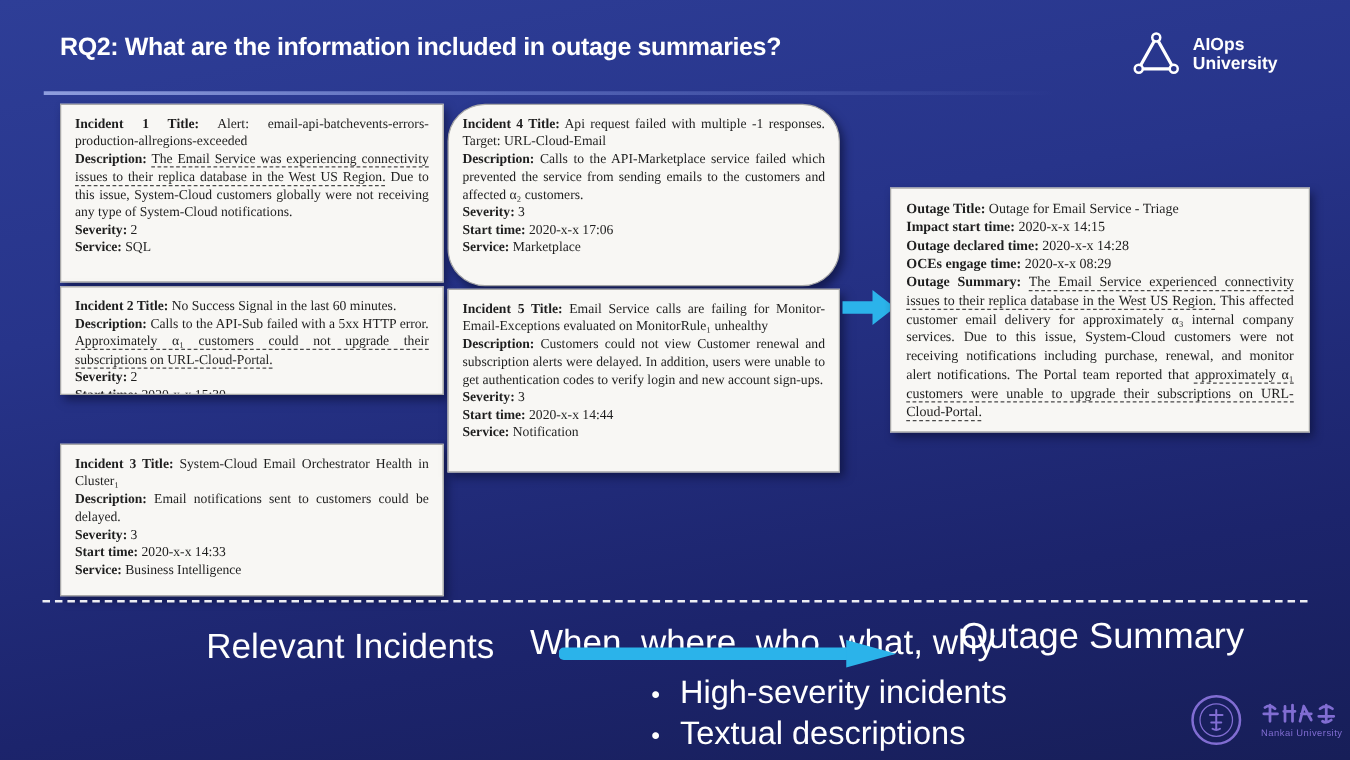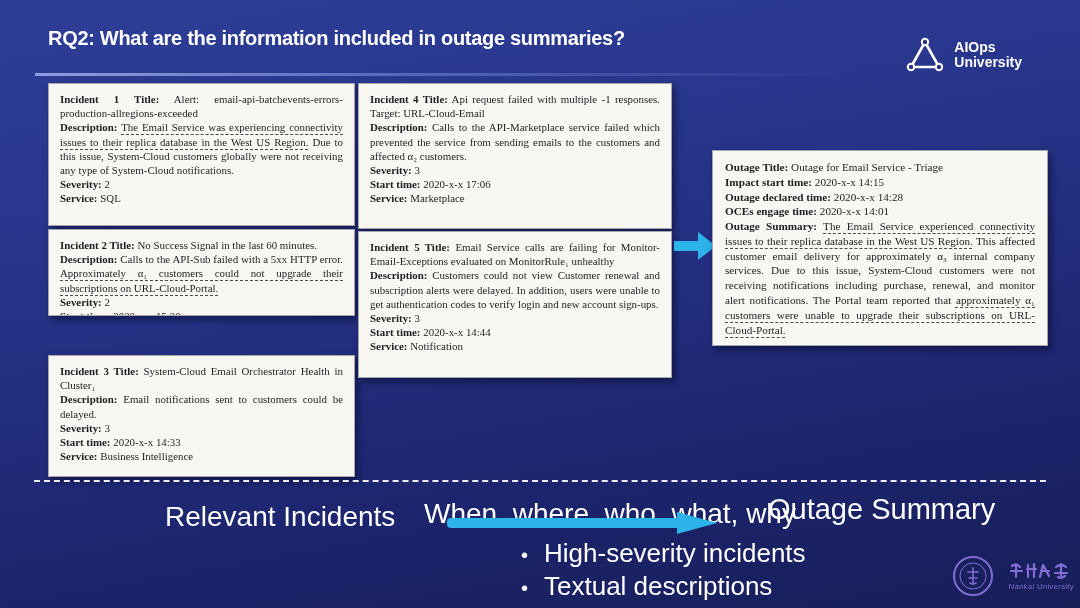--- a/index.html
+++ b/index.html
@@ -5,36 +5,36 @@
   html,body{margin:0;padding:0;background:#0d1030;}
   .slide{
     position:relative;width:1080px;height:608px;overflow:hidden;
     background:linear-gradient(170deg,#2e3e97 0%,#27348a 35%,#1c246c 75%,#171e58 100%);
     font-family:"Liberation Sans","DejaVu Sans",sans-serif;color:#fff;
   }
   
   .title{position:absolute;left:48px;top:27px;font-size:20px;font-weight:bold;letter-spacing:-0.3px;white-space:nowrap;}
   .title-underline{position:absolute;left:35px;top:73px;width:810px;height:3px;
     background:linear-gradient(90deg,rgba(160,175,235,.85) 0%,rgba(130,150,225,.5) 45%,rgba(130,150,225,0) 100%);}
-  .aiops{position:absolute;right:58px;top:24px;display:flex;align-items:center;gap:9px;margin-top:12px;}
+  .aiops{position:absolute;right:58px;top:24px;display:flex;align-items:center;gap:9px;}
   .aiops-text{font-weight:bold;font-size:14px;line-height:1.1;}
   
   .card{
     position:absolute;box-sizing:border-box;background:#f8f7f4;color:#1e1e1e;
     border:1px solid #a8a8a8;box-shadow:3px 4px 7px rgba(6,10,40,.55);
     font-family:"Liberation Serif","DejaVu Serif",serif;
     font-size:10.9px;line-height:1.3;padding:8px 11px;overflow:hidden;
   }
   .card p{margin:0;text-align:justify;text-align-last:left;}
   .card b{font-weight:bold;}
   .du{text-decoration:underline;text-decoration-style:dashed;text-decoration-color:#4a4a4a;text-decoration-thickness:1px;text-underline-offset:2.5px;}
   #card1{left:48px;top:83px;width:307px;height:143px;}
   #card2{left:48px;top:229px;width:307px;height:87px;}
   #card3{left:48px;top:355px;width:307px;height:122px;}
-  #card4{left:358px;top:83px;width:314px;height:146px;}
+  #card4{left:358px;top:83px;width:314px;height:146px;border-radius:30px;}
   #card5{left:358px;top:231px;width:314px;height:147px;}
   #outage-card{left:712px;top:150px;width:336px;height:196px;font-size:11.2px;line-height:1.32;padding:9px 12px;}
   
   .mid-arrow{position:absolute;left:672px;top:227px;}
   .big-arrow{position:absolute;left:447px;top:511px;}
   
   .divider{position:absolute;left:34px;top:480px;width:1012px;height:0;border-top:2px dashed rgba(255,255,255,.92);}
   .relevant{position:absolute;left:165px;top:501px;font-size:28px;}
   .arrow-caption{position:absolute;left:424px;top:486px;font-size:28px;margin-top:12px;}
   .outlabel{position:absolute;left:768px;top:493px;font-size:29px;}
@@ -193,21 +193,21 @@
     <p>
       <b>Impact start time:</b>
       <span>2020-x-x 14:15</span>
     </p>
     <p>
       <b>Outage declared time:</b>
       <span>2020-x-x 14:28</span>
     </p>
     <p>
       <b>OCEs engage time:</b>
-      <span>2020-x-x 14:01</span>
+      <span>2020-x-x 08:29</span>
     </p>
     <p>
       <b>Outage Summary:</b>
       <span class="du">The Email Service experienced connectivity issues to their replica database in the West US Region.</span>
       <span>This affected customer email delivery for approximately α₃ internal company services. Due to this issue, System-Cloud customers were not receiving notifications including purchase, renewal, and monitor alert notifications. The Portal team reported that</span>
       <span class="du">approximately α₁ customers were unable to upgrade their subscriptions on URL-Cloud-Portal.</span>
     </p>
   </div>
 
   <div class="divider"></div>

